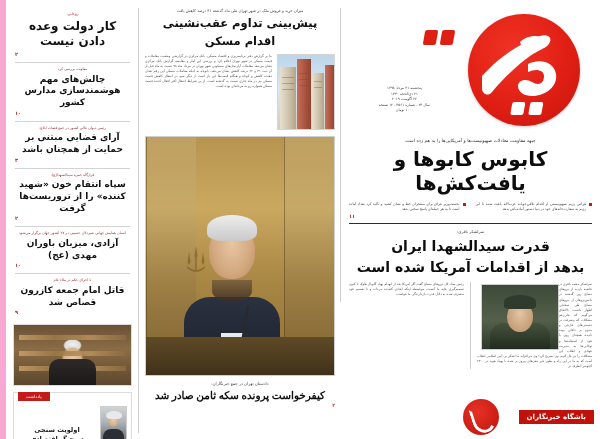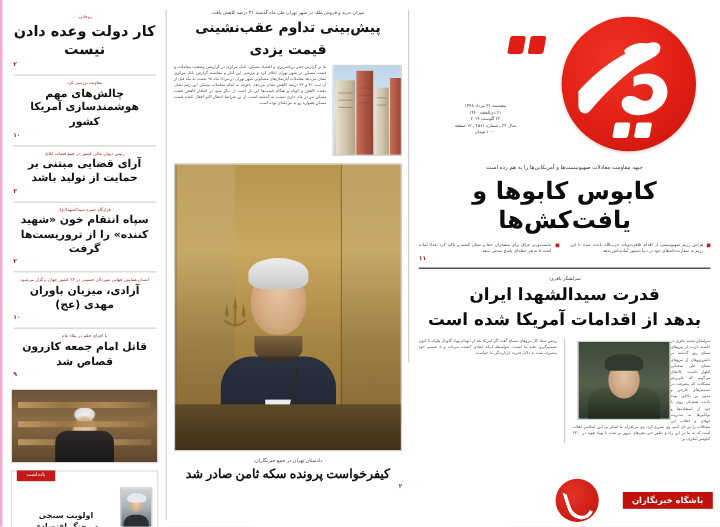--- a/index.html
+++ b/index.html
@@ -12,21 +12,21 @@
     position:absolute;inset:0;background:#ffffff;
   }
 
   
   .rtl{direction:rtl;unicode-bidi:bidi-override;}
   .body-lines{font-size:3.3px;line-height:1.5;color:#4a4a4a;text-align:justify;}
   .pgnum{font-size:5px;color:#b02020;font-weight:bold;}
 
   
   .col-left{position:absolute;left:0;top:0;width:139px;height:439px;background:#fff;
-            border-left:2px solid #f9a8d4;box-sizing:border-box;padding:8px 7px 0 7px;}
+            border-left:6px solid #f9a8d4;box-sizing:border-box;padding:8px 7px 0 7px;}
   .col-left:after{content:"";position:absolute;right:0;top:8px;bottom:6px;width:1px;background:#cfcfcf;}
 
   .col-mid{position:absolute;left:139px;top:0;width:202px;height:308px;box-sizing:border-box;padding:8px 6px 4px 6px;}
   .col-mid:after{content:"";position:absolute;right:0;top:8px;bottom:6px;width:1px;background:#cfcfcf;}
 
   .col-right{position:absolute;left:341px;top:0;width:259px;height:439px;box-sizing:border-box;padding:8px 8px 0 8px;}
 
   
   .side-item{padding:4px 2px 5px 2px;position:relative;}
   .side-sep{height:1px;background:#d3d3d3;margin:0 2px;}
@@ -141,28 +141,28 @@
 
     <div class="side-item">
       <div class="side-kicker">روحانی:</div>
       <div class="side-hl big">کار دولت وعده دادن نیست</div>
       <div class="side-page">۲</div>
     </div>
     <div class="side-sep"></div>
 
     <div class="side-item">
       <div class="side-kicker">معاونت بررسی کرد</div>
-      <div class="side-hl">چالش‌های مهم هوشمندسازی آمریکا کشور</div>
+      <div class="side-hl">چالش‌های مهم هوشمندسازی مدارس کشور</div>
       <div class="side-page">۱۰</div>
     </div>
     <div class="side-sep"></div>
 
     <div class="side-item">
       <div class="side-kicker">رئیس دیوان عالی کشور در جمع قضات ابلاغ:</div>
-      <div class="side-hl">آرای قضایی مبتنی بر حمایت از تولید باشد</div>
+      <div class="side-hl">آرای قضایی مبتنی بر حمایت از همچنان باشد</div>
       <div class="side-page">۳</div>
     </div>
     <div class="side-sep"></div>
 
     <div class="side-item">
       <div class="side-kicker">قرارگاه حمزه سیدالشهدا(ع):</div>
       <div class="side-hl">سپاه انتقام خون «شهید کننده» را از تروریست‌ها گرفت</div>
       <div class="side-page">۲</div>
     </div>
     <div class="side-sep"></div>
@@ -200,21 +200,21 @@
           <div class="note-author">دکتر محمدحسن نامور یزدی</div>
         </div>
       </div>
     </div>
   </div>
 
   <div class="col-mid rtl">
 
     <div class="mid-kicker">میزان خرید و فروش ملک در شهر تهران طی ماه گذشته ۳۱ درصد کاهش یافت</div>
     <div class="mid-hl">پیش‌بینی تداوم عقب‌نشینی</div>
-    <div class="mid-hl">قیمت یزدی</div>
+    <div class="mid-hl">اقدام مسکن</div>
 
     <div class="mid-row">
       <div class="bldg-photo">
         <div class="tower" style="left:2px;width:16px;height:62px;"></div>
         <div class="tower red" style="left:19px;width:14px;height:70px;"></div>
         <div class="tower" style="left:34px;width:12px;height:56px;"></div>
         <div class="tower red" style="left:47px;width:10px;height:64px;"></div>
         <div class="win" style="left:4px;top:22px;width:12px;height:1px;"></div>
         <div class="win" style="left:4px;top:28px;width:12px;height:1px;"></div>
         <div class="win" style="left:4px;top:34px;width:12px;height:1px;"></div>

